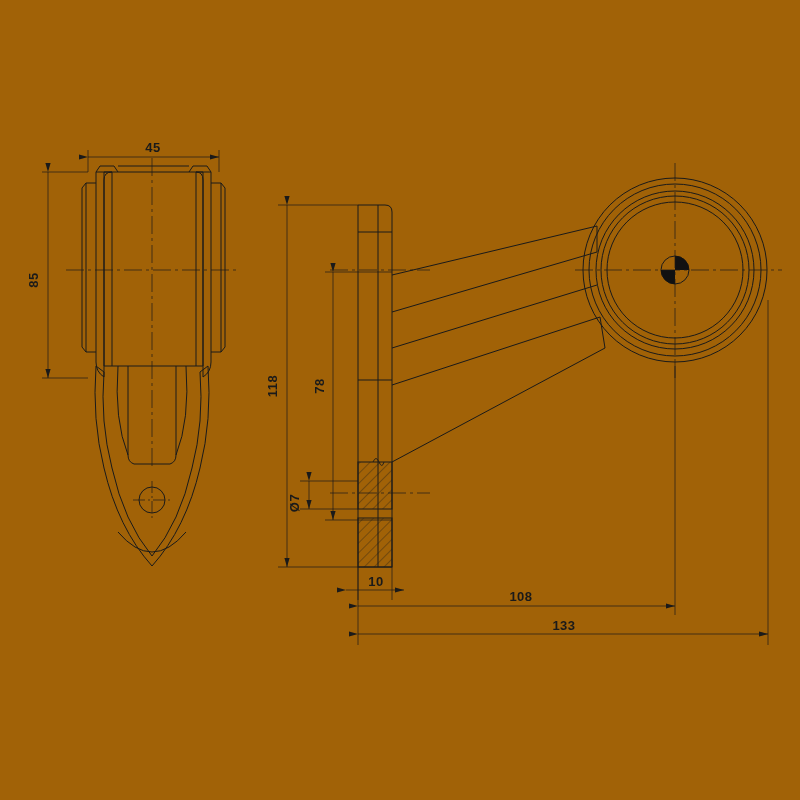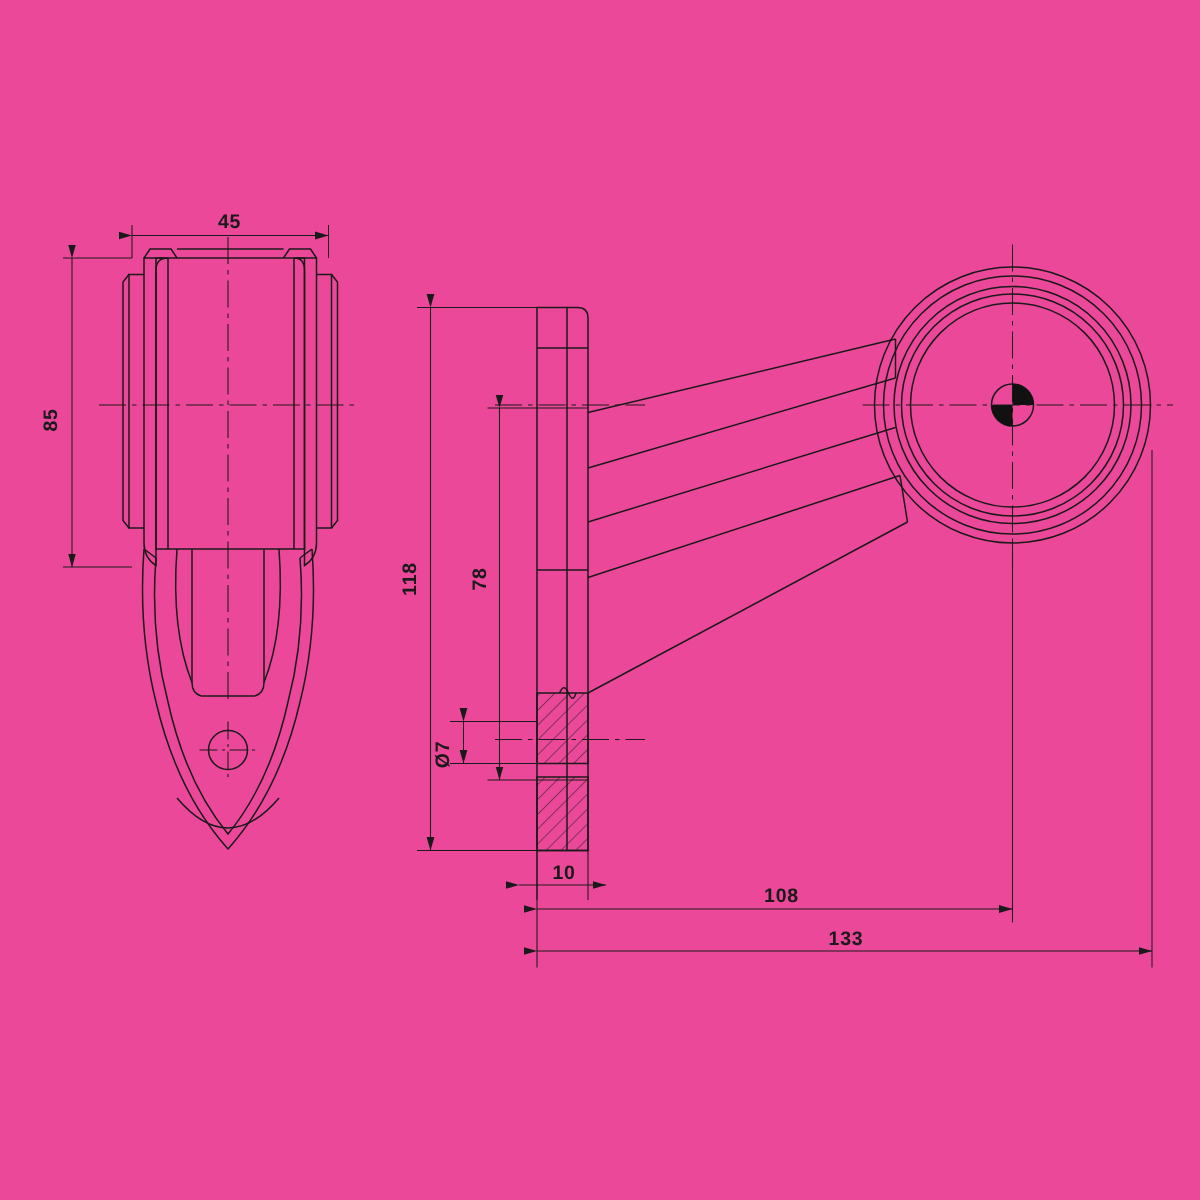--- a/index.html
+++ b/index.html
@@ -1,19 +1,19 @@
 <!DOCTYPE html>
 <html><head>
 <meta charset="utf-8">
 <style>
   html,body{margin:0;padding:0;background:#ffffff;}
   #root{
     position:relative;
     width:800px;height:800px;
-    background:#ec4899;
+    background:#a16207;
     font-family:"Liberation Sans", sans-serif;
     overflow:hidden;
   }
   #drawing{position:absolute;left:0;top:0;width:800px;height:800px;}
   .dimtext{
     font-family:"Liberation Sans", sans-serif;
     font-size:13px;
     font-weight:bold;
     fill:#1a1a1a;
     letter-spacing:0.5px;

